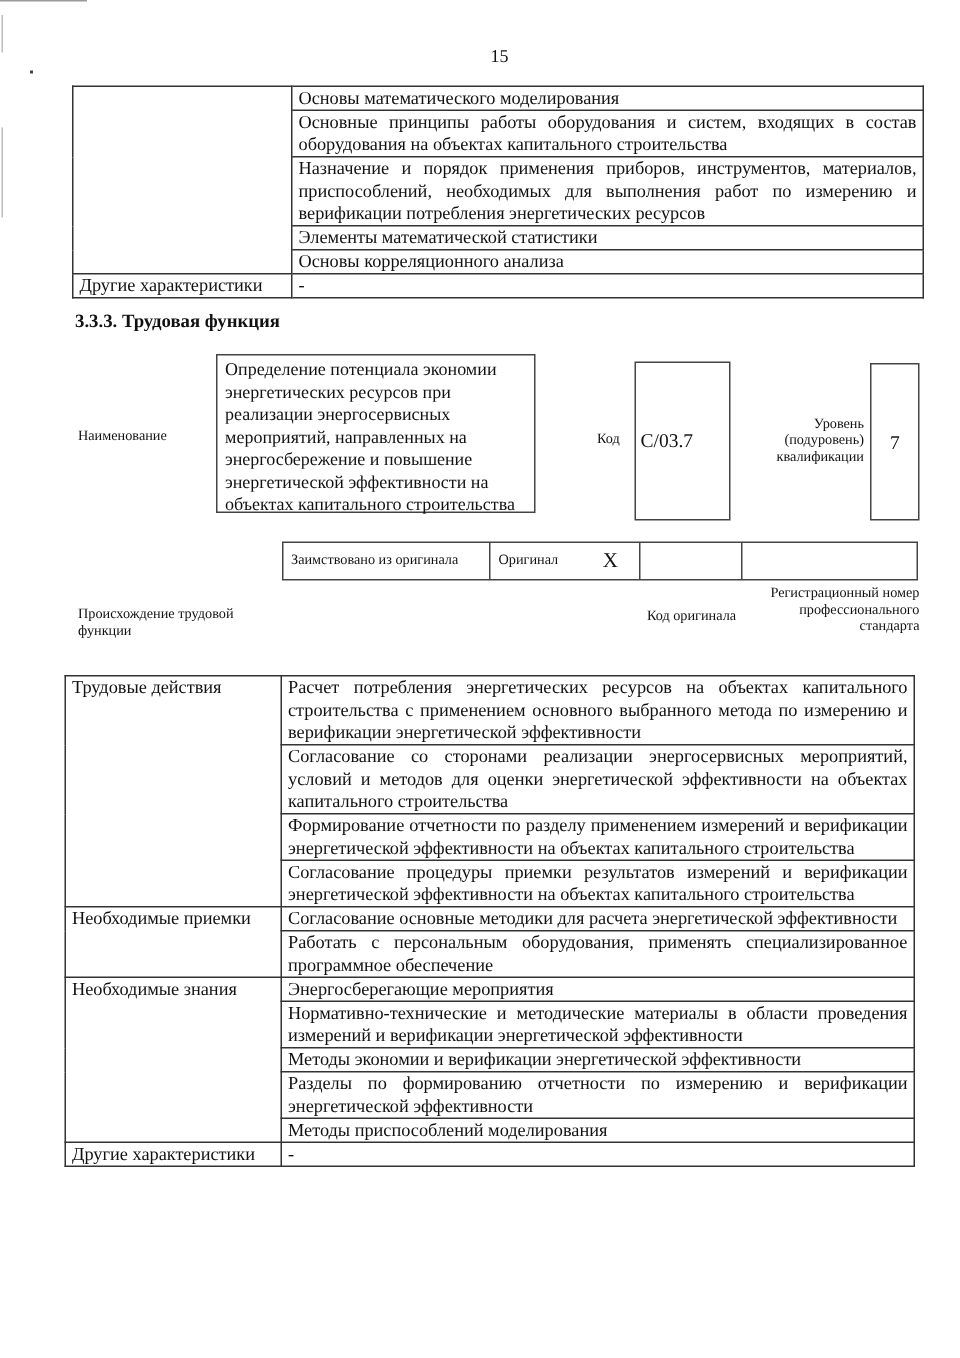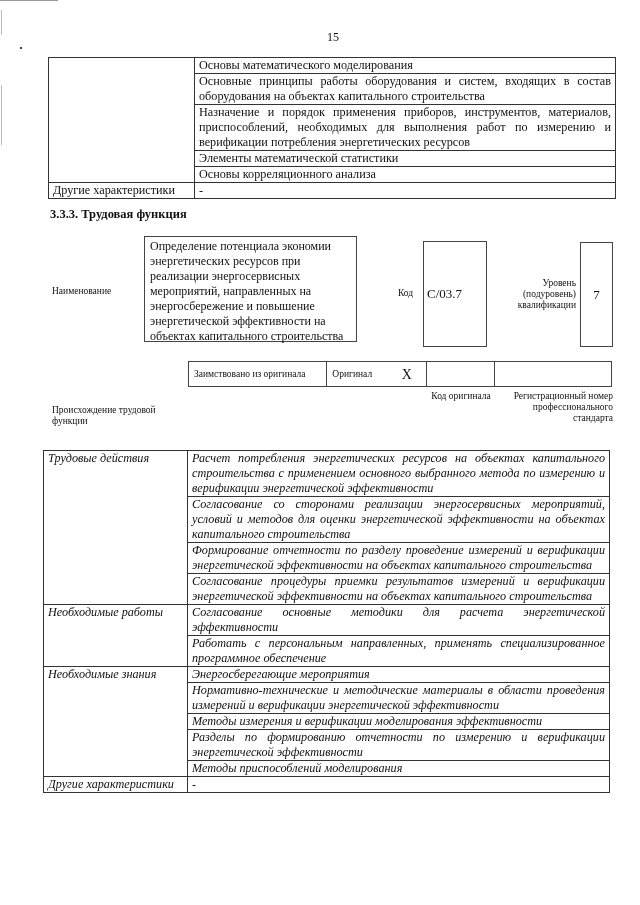--- a/index.html
+++ b/index.html
@@ -34,26 +34,26 @@
 
   .origin-label { left:52px; top:361px; width:130px;margin-top:44px; }
   .origin-row { left:188px; top:361px; height:26px; width:424px; border:1px solid #444; box-sizing:border-box; display:flex; }
   .origin-row .cell { box-sizing:border-box; height:100%; border-right:1px solid #444; display:flex; align-items:center; }
   .origin-row .cell:last-child { border-right:none; }
   .oc1 { width:100px; padding-left:5px; justify-content:space-between; padding-right:14px; }
   .oc2 { width:139px; padding-left:5px; }
   .oc3 { width:68px; }
   .oc4 { width:117px; }
   .mark-x { font-size:14px; font-weight:normal; }
-  .cap-code { left:427px; top:391px; width:68px; text-align:center; }
+  .cap-code { left:427px; top:406px; width:68px; text-align:center; }
   .cap-reg { left:497px; top:391px; width:116px; text-align:right; }
 
   .t2 { left:43px; top:450px; width:567px; }
   .t2 col.c1 { width:144px; }
-  .t2 td { padding:0 4px;font-style:italic; }
+  .t2 td { padding:0 4px; }
 </style>
 </head>
 <body>
 
 <div class="abs scanline"></div>
 <div class="abs scanmark" style="top:10px;height:25px"></div>
 <div class="abs scanmark" style="top:85px;height:60px"></div>
 <div class="abs dot" style="left:20px;top:47px"></div>
 
 <div class="abs pagenum">15</div>
@@ -128,41 +128,41 @@
     </colgroup>
   <tbody id="t2body">
       <tr>
         <td rowspan="4" class="lbl">Трудовые действия</td>
         <td class="just">Расчет потребления энергетических ресурсов на объектах капитального строительства с применением основного выбранного метода по измерению и верификации энергетической эффективности</td>
       </tr>
       <tr>
         <td class="just">Согласование со сторонами реализации энергосервисных мероприятий, условий и методов для оценки энергетической эффективности на объектах капитального строительства</td>
       </tr>
       <tr>
-        <td class="just">Формирование отчетности по разделу проведение измерений и верификации энергетической эффективности на объектах капитального строительства</td>
+        <td class="just">Формирование отчетности по разделу применением измерений и верификации энергетической эффективности на объектах капитального строительства</td>
       </tr>
       <tr>
         <td class="just">Согласование процедуры приемки результатов измерений и верификации энергетической эффективности на объектах капитального строительства</td>
       </tr>
       <tr>
-        <td rowspan="2" class="lbl">Необходимые работы</td>
+        <td rowspan="2" class="lbl">Необходимые приемки</td>
         <td class="just">Согласование основные методики для расчета энергетической эффективности</td>
       </tr>
       <tr>
-        <td class="just">Работать с персональным направленных, применять специализированное программное обеспечение</td>
+        <td class="just">Работать с персональным оборудования, применять специализированное программное обеспечение</td>
       </tr>
       <tr>
         <td rowspan="5" class="lbl">Необходимые знания</td>
         <td class="just">Энергосберегающие мероприятия</td>
       </tr>
       <tr>
         <td class="just">Нормативно-технические и методические материалы в области проведения измерений и верификации энергетической эффективности</td>
       </tr>
       <tr>
-        <td class="just">Методы измерения и верификации моделирования эффективности</td>
+        <td class="just">Методы экономии и верификации энергетической эффективности</td>
       </tr>
       <tr>
         <td class="just">Разделы по формированию отчетности по измерению и верификации энергетической эффективности</td>
       </tr>
       <tr>
         <td class="just">Методы приспособлений моделирования</td>
       </tr>
       <tr>
         <td rowspan="1" class="lbl">Другие характеристики</td>
         <td class="just">-</td>

